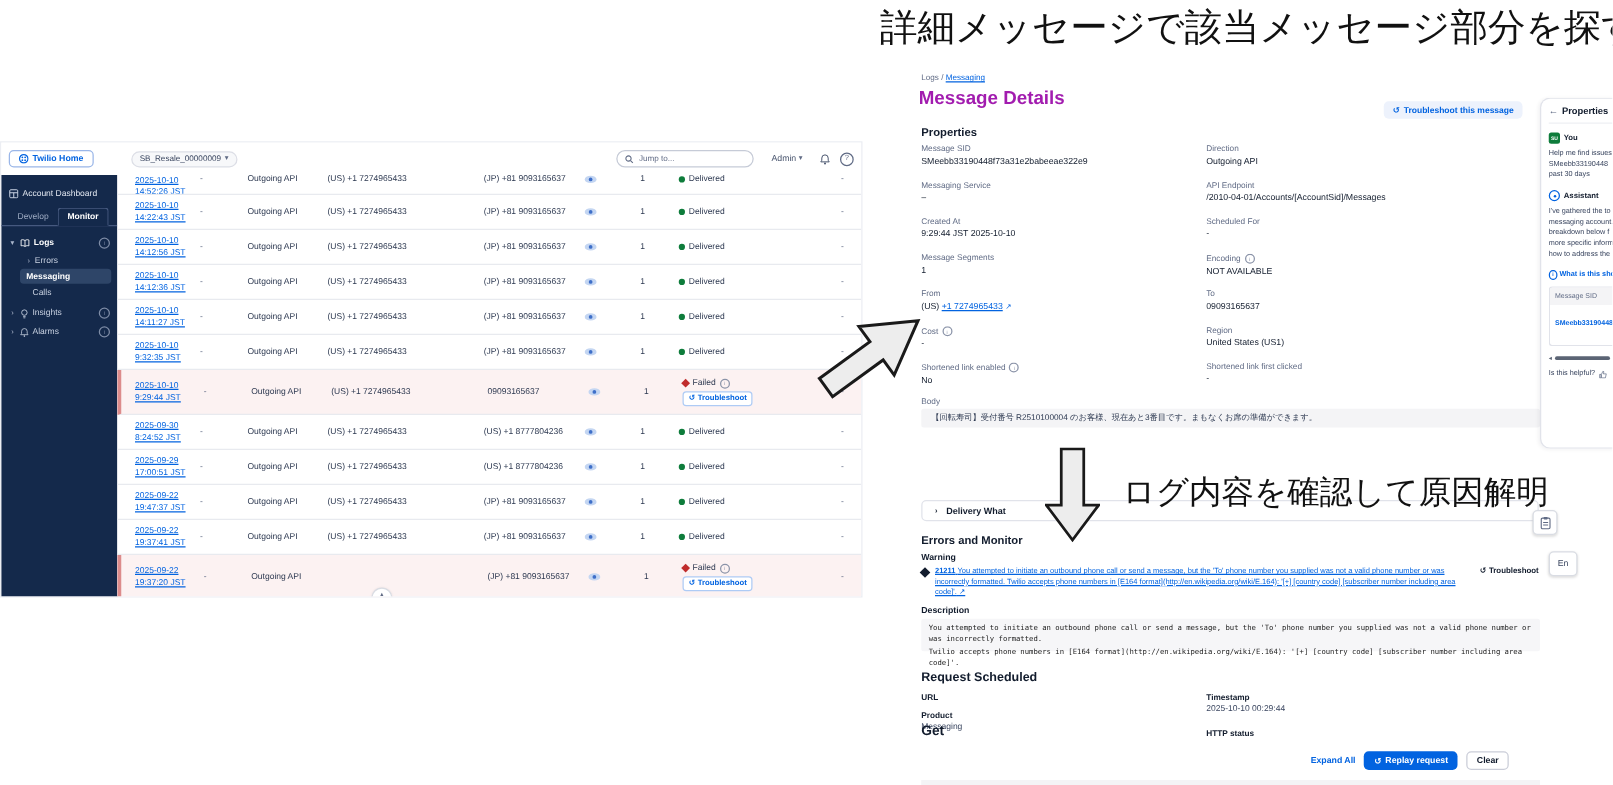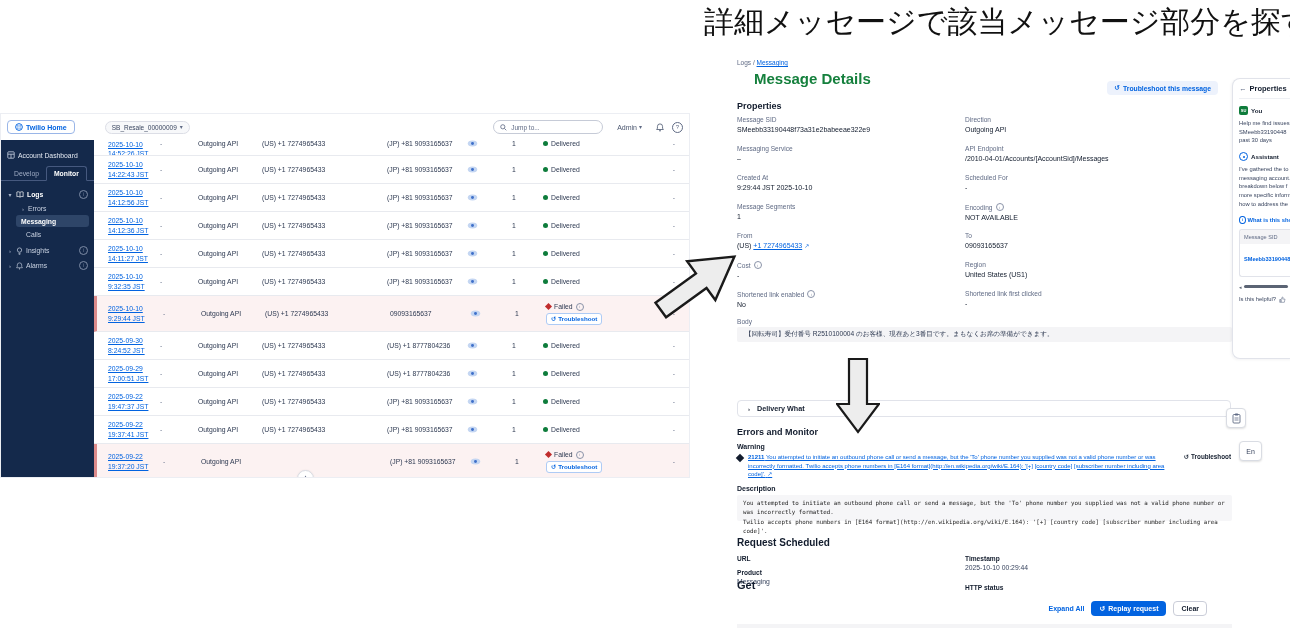--- a/index.html
+++ b/index.html
@@ -74,21 +74,21 @@
              display:inline-flex;align-items:center;justify-content:center;}
   .ts-btn{margin-top:2px;display:inline-flex;align-items:center;gap:2px;border:1px solid #AECBF5;background:#fff;
           color:#0263E0;font-size:6.2px;border-radius:3px;padding:1.5px 4px;font-family:inherit;font-weight:bold;}
   .pager{position:absolute;left:296px;bottom:-8px;width:15px;height:15px;border:1px solid #D9DCE3;border-radius:50%;
          background:#fff;display:flex;align-items:flex-start;justify-content:center;font-size:5px;color:#606B85;box-shadow:0 0 2px rgba(0,0,0,.08);}
 
   
   .rwin{position:absolute;left:730px;top:55px;width:560px;height:573px;background:#fff;overflow:hidden;z-index:1;}
   .crumb{position:absolute;left:7px;top:4px;font-size:6.5px;color:#606B85;}
   .crumb a{color:#0263E0;text-decoration:underline;}
-  .rtitle{position:absolute;left:24px;top:15px;font-size:15px;font-weight:bold;color:#15803d;}
+  .rtitle{position:absolute;left:5px;top:15px;font-size:15px;font-weight:bold;color:#a21caf;}
   .tsmsg-btn{position:absolute;right:72px;top:26px;display:inline-flex;align-items:center;gap:3px;background:#EDF2FC;
              color:#0263E0;border:none;border-radius:4px;font-size:6.8px;font-weight:bold;padding:3px 7px;font-family:inherit;}
   .sechead{font-weight:bold;color:#121C2D;}
   .props-head{position:absolute;left:7px;top:46px;font-size:9px;}
   .props{position:absolute;left:7px;top:61px;width:495px;display:grid;grid-template-columns:228px 1fr;}
   .pcell{height:29px;overflow:hidden;}
   .plabel{font-size:6.6px;color:#606B85;display:flex;align-items:center;gap:3px;}
   .pvalue{font-size:7px;color:#121C2D;margin-top:3px;white-space:nowrap;}
   .pvalue a{color:#0263E0;text-decoration:underline;}
   .pext{color:#0263E0;font-size:6px;}
@@ -149,20 +149,21 @@
   .fw2{left:1239px;top:441px;width:21px;height:18px;font-size:7px;color:#39455f;}
 
   svg{display:block;}
 </style>
 </head>
 <body>
 
 <div class="canvas">
 
   <div class="anno t-right">詳細メッセージで該当メッセージ部分を探す</div>
+  <div class="anno t-note">ログ内容を確認して原因解明</div>
 
   <div class="arrow-wrap" style="left:650px;top:252px;transform:rotate(-36deg);">
     <svg width="96" height="62" viewBox="0 0 96 62">
       <polygon points="2,22 52,22 52,7 93,31 52,55 52,40 2,40" fill="#EDEDED" stroke="#1a1a1a" stroke-width="2.4"></polygon>
     </svg>
   </div>
   <div class="arrow-wrap" style="left:836px;top:358px;">
     <svg width="44" height="76" viewBox="0 0 44 76">
       <polygon points="13,1 31,1 31,46 43,46 22,74 1,46 13,46" fill="#EDEDED" stroke="#1a1a1a" stroke-width="2.2"></polygon>
     </svg>

